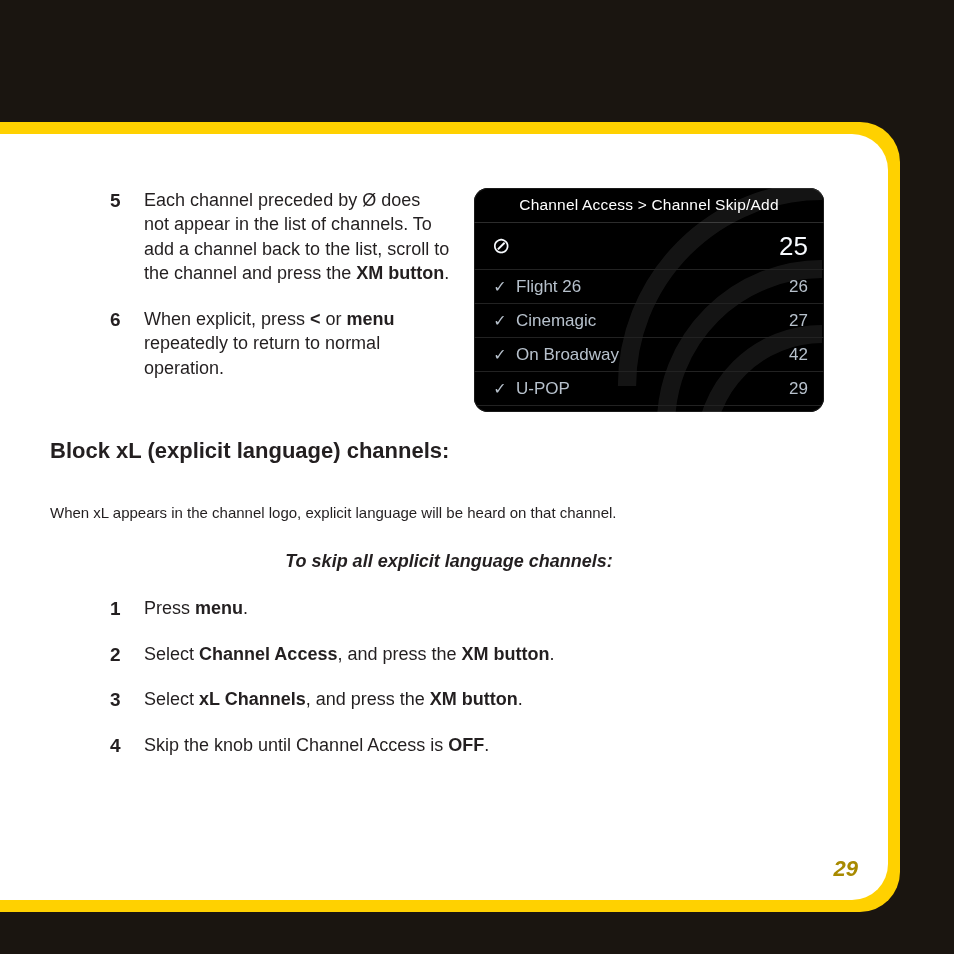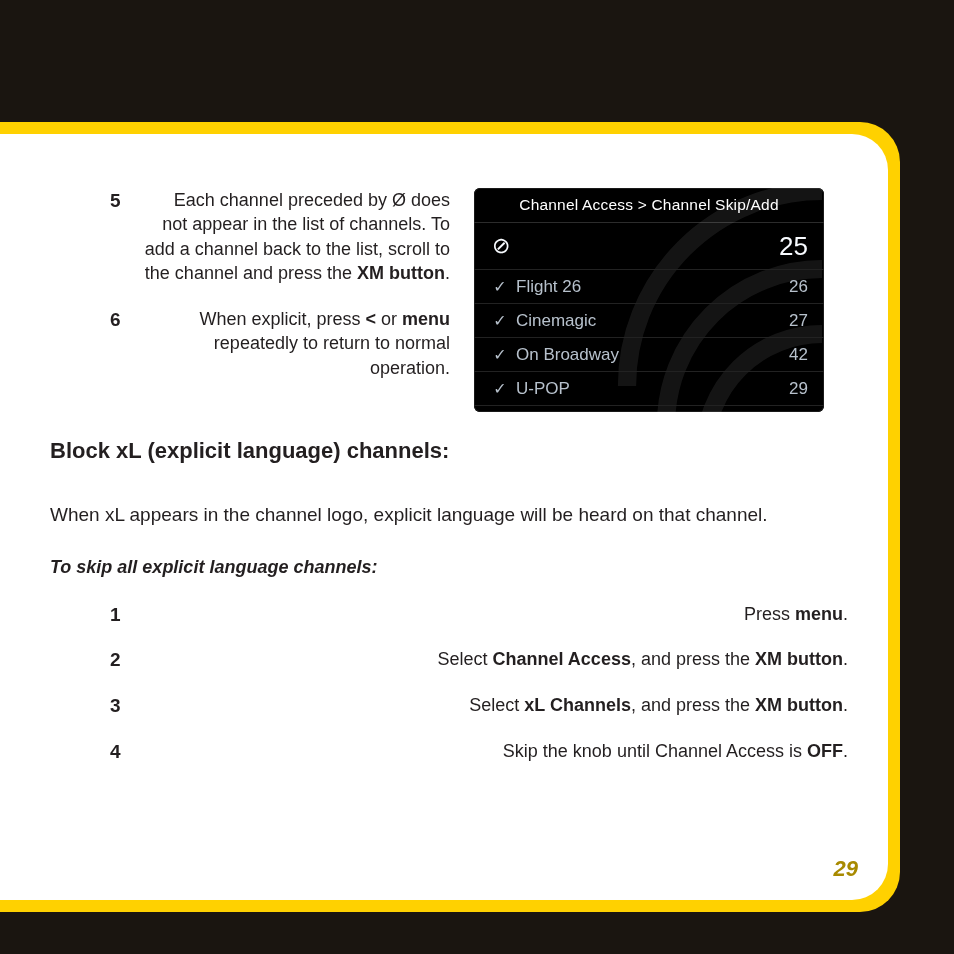--- a/index.html
+++ b/index.html
@@ -61,30 +61,29 @@
     font-size: 18px;
   }
   .step .num {
     flex: 0 0 34px;
     font-weight: 900;
     font-family: Arial Black, Arial, sans-serif;
     font-size: 19px;
   }
   .step .body {
     flex: 1;
-    text-align: right;
   }
   .b { font-weight: 700; }
 
   .screen {
     flex: 0 0 350px;
     height: 224px;
     background: #000;
     position: relative;
-    border-radius: 6px;
+    border-radius: 14px;
     color: #fff;
     overflow: hidden;
     box-shadow: inset 0 0 0 1px #1a1a1a;
   }
   .screen .bg {
     position: absolute;
     right: -50px; top: -10px;
     width: 260px; height: 260px;
     opacity: 0.08;
     pointer-events: none;
@@ -127,28 +126,29 @@
     font-size: 22px;
   }
 
   h2.block {
     margin: 26px 0 6px 0;
     font-size: 22px;
     font-weight: 700;
   }
   p.lead {
     margin: 38px 0 0 0;
-    font-size: 19px;
+    font-size: 15px;
     line-height: 1.4;
   }
   p.ital {
     margin: 28px 0 24px 0;
     font-style: italic;
     font-weight: 700;
     font-size: 18px;
+    text-align: center;
   }
   .steps2 .step { margin-bottom: 20px; }
 
   .pagenum {
     position: absolute;
     right: 30px;
     bottom: 18px;
     color: #a88a00;
     font-weight: 700;
     font-style: italic;

